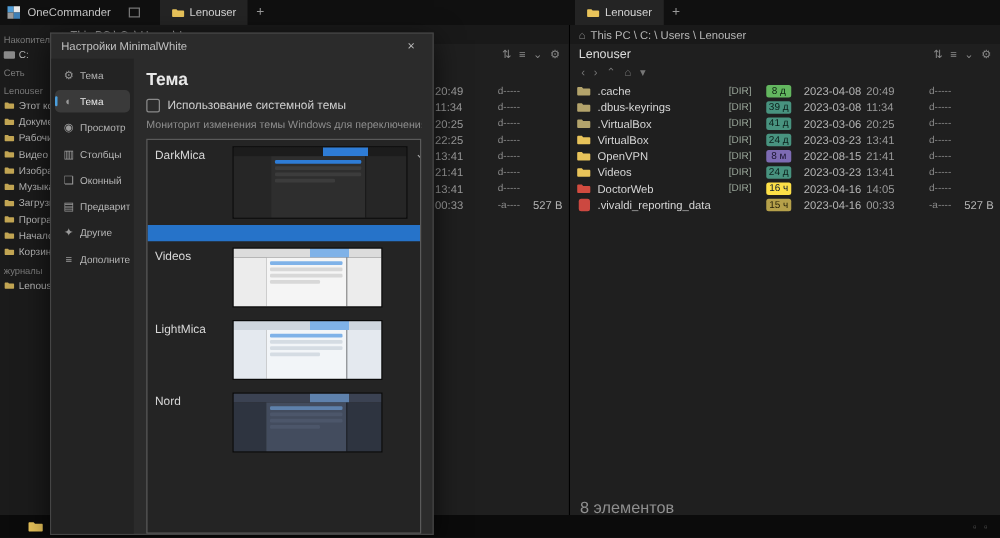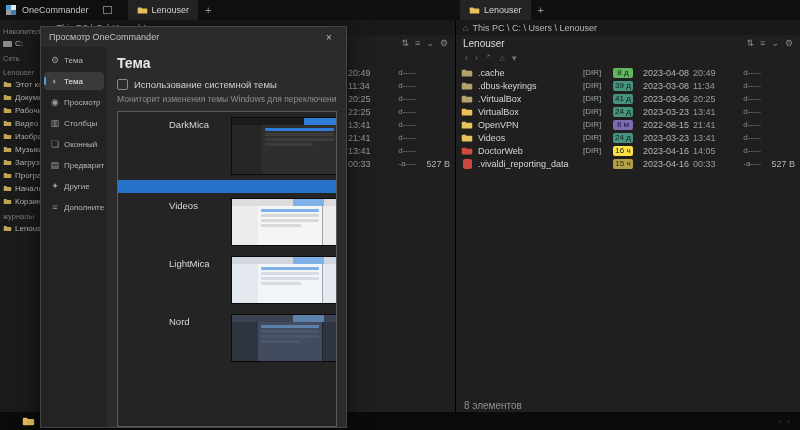--- a/index.html
+++ b/index.html
@@ -44,21 +44,21 @@
   .fico { width:13px; flex:none; display:flex; align-items:center; }
   .file-ico { width:9px; height:10px; border-radius:2px; flex:none; margin-left:2px; }
   .fname { flex:1; min-width:0; overflow:hidden; white-space:nowrap; color:#d6d6d6; }
   .fdir { width:26px; flex:none; color:#9aa79a; font-size:8px; }
   .fbadge { min-width:20px; flex:none; font-size:8px; line-height:10px; border-radius:2px; text-align:center; padding:0 2px; }
   .fdate { width:52px; flex:none; color:#b5b5b5; text-align:right; }
   .ftime { width:28px; flex:none; color:#9a9a9a; text-align:left; }
   .fattr { width:36px; flex:none; color:#8a8a8a; text-align:right; font-size:8px; }
   .fsize { width:30px; flex:none; color:#b5b5b5; text-align:right; }
   .flex-spacer { flex:1; }
-  .pane-status { height:14px; display:flex; align-items:center; padding:0 8px; font-size:10px; color:#8f8f8f; }
+  .pane-status { height:14px; display:flex; align-items:center; padding:0 8px; font-size:13px; color:#8f8f8f; }
 
   
   .taskbar { position:absolute; bottom:0; left:0; right:0; height:18px; background:#0b0b0b; display:flex; align-items:center; }
   .taskbar .tb-folder { margin-left:22px; color:#e8c35a; }
   .tb-right { margin-left:auto; margin-right:10px; display:flex; gap:6px; color:#555; font-size:8px; }
 
   
   .dialog { position:absolute; left:40px; top:26px; width:307px; height:402px; background:#2b2b2b; border:1px solid #454545; box-shadow:0 6px 22px rgba(0,0,0,.65); z-index:20; display:flex; flex-direction:column; }
   .dlg-title { height:20px; flex:none; display:flex; align-items:center; padding:0 8px; font-size:9px; color:#c0c0c0; }
   .dlg-close { margin-left:auto; width:18px; text-align:center; color:#bbb; font-size:10px; }
@@ -67,21 +67,21 @@
   .nav-item { position:relative; display:flex; align-items:center; gap:4px; padding:4px 4px 4px 6px; border-radius:4px; font-size:8px; color:#b5b5b5; white-space:nowrap; overflow:hidden; }
   .nav-item.selected { background:#3a3a3a; color:#e8e8e8; }
   .nav-item.selected::before { content:""; position:absolute; left:0; top:5px; bottom:5px; width:2px; background:#4b9fde; border-radius:1px; }
   .nav-ico { width:10px; text-align:center; font-size:9px; color:#9a9a9a; flex:none; }
   .dlg-content { flex:1; min-width:0; padding:6px 9px 0 10px; display:flex; flex-direction:column; }
   .dlg-heading { font-size:14px; font-weight:bold; color:#e9e9e9; margin:2px 0 8px; }
   .chk-row { display:flex; align-items:center; gap:6px; font-size:9.5px; color:#d0d0d0; }
   .chk { width:11px; height:11px; border:1px solid #8a8a8a; border-radius:2px; background:transparent; flex:none; }
   .desc { font-size:8.5px; color:#8f8f8f; margin:4px 0 7px; white-space:nowrap; overflow:hidden; }
   .theme-list { flex:1; min-height:0; border:1px solid #5a5a5a; background:#242424; overflow:hidden; display:flex; flex-direction:column; }
-  .theme-item { display:flex; align-items:flex-start; gap:6px; padding:5px 6px; flex:none;margin-left:45px; }
+  .theme-item { display:flex; align-items:flex-start; gap:6px; padding:5px 6px; flex:none; }
   .theme-name { width:56px; flex:none; font-size:9.5px; color:#d8d8d8; padding-top:2px; white-space:nowrap; overflow:hidden; }
   .chevron { margin-left:auto; color:#aaa; font-size:10px; }
   .selected-strip { height:13px; flex:none; background:#2673c9; }
 
   
   .preview { width:120px; height:48px; flex:none; border:1px solid #0a0a0a; display:flex; flex-direction:column; }
   .theme-item.expanded .preview { width:140px; height:58px; }
   .pv-title { height:7px; flex:none; background:linear-gradient(90deg, var(--t) 0 52%, var(--acc) 52% 78%, var(--t) 78%); }
   .pv-body { flex:1; display:flex; }
   .pv-side { width:22%; background:var(--side); }
@@ -456,21 +456,21 @@
         </div>
         <div class="pane-status">
           <span>8 элементов</span>
         </div>
       </div>
     </div>
   </div>
 
   <div class="dialog">
     <div class="dlg-title">
-      <span>Просмотр OneCommander</span>
+      <span>Настройки MinimalWhite</span>
       <span class="dlg-close">×</span>
     </div>
     <div class="dlg-body">
       <div class="dlg-nav">
         <div class="nav-item">
             <span class="nav-ico">⚙</span>
             <span>Тема</span>
           </div>
         <div class="nav-item selected">
             <span class="nav-ico">◐</span>

